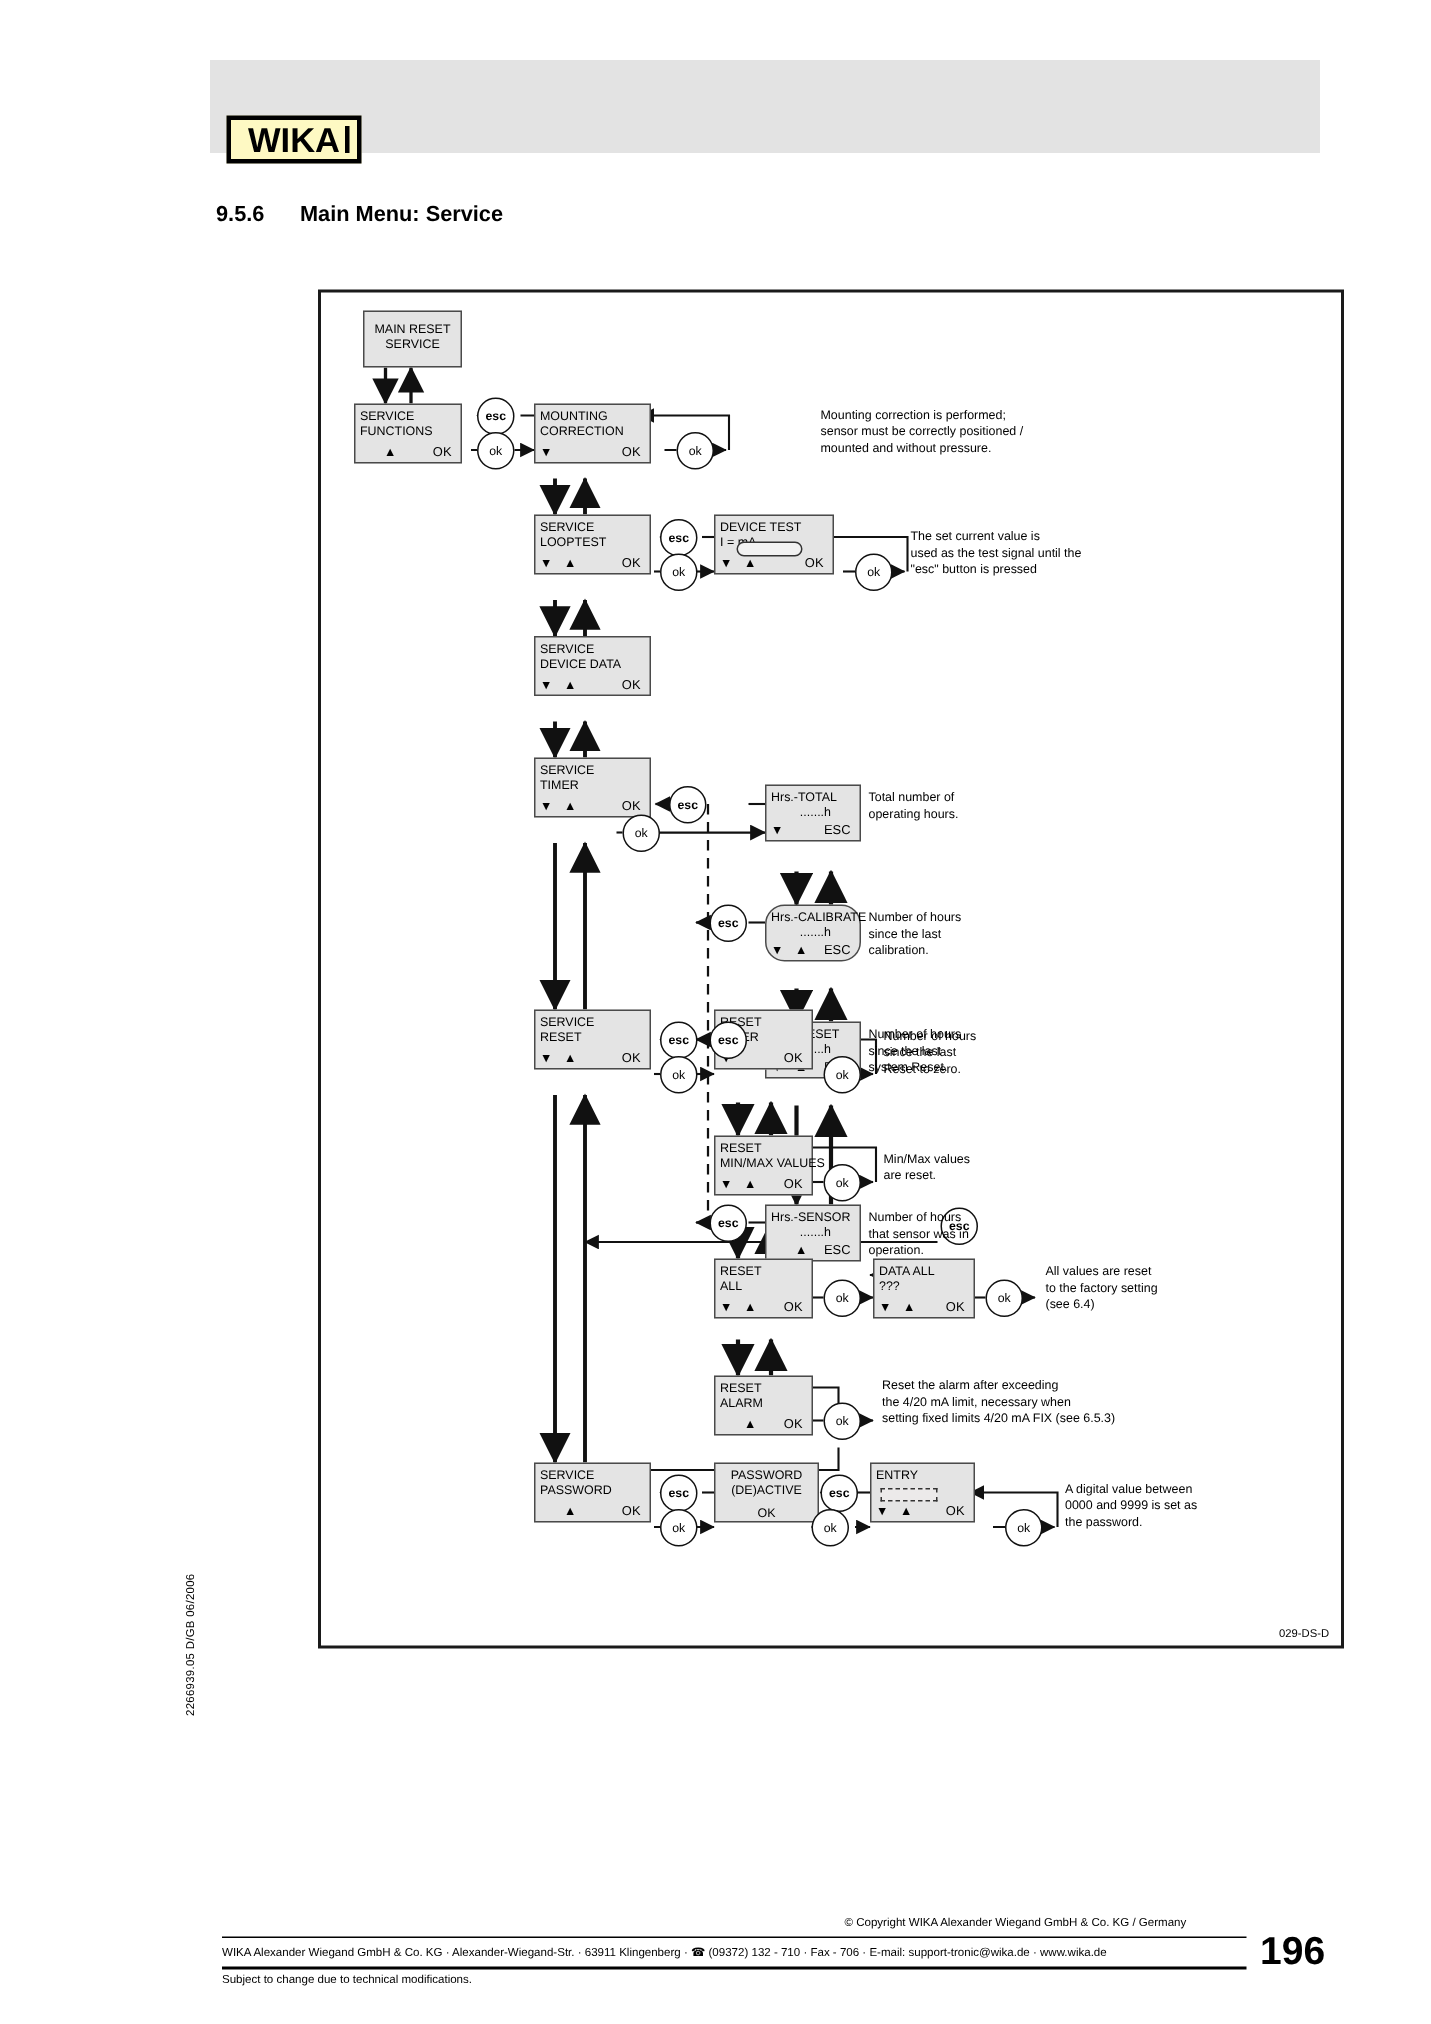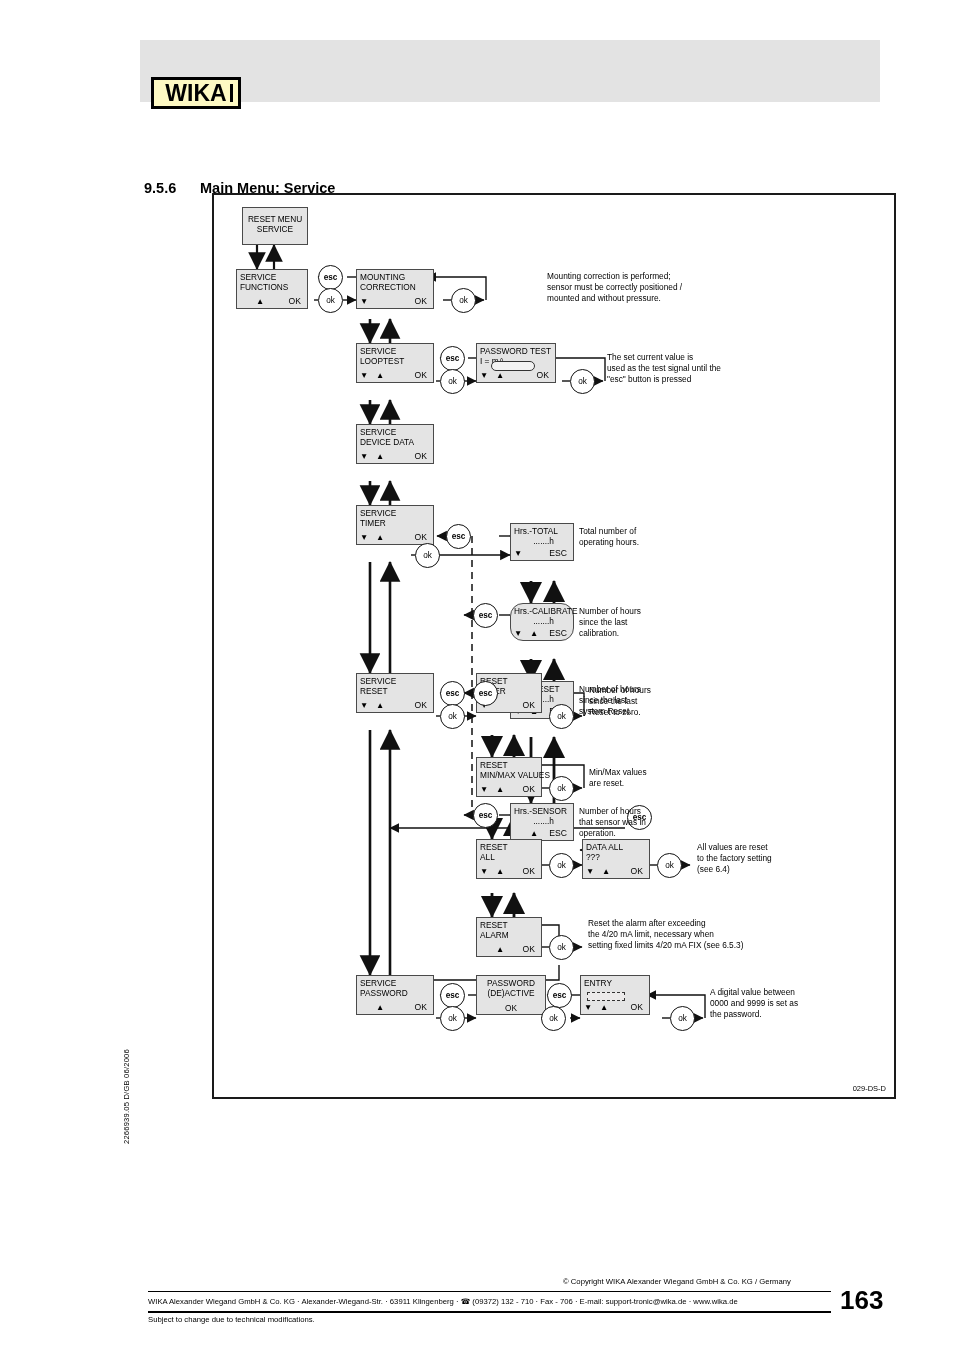--- a/index.html
+++ b/index.html
@@ -30,21 +30,21 @@
   #header-title{
     position:absolute;right:141px;top:44px;width:600px;
     text-align:right;font-weight:bold;font-size:16.5px;line-height:1.45;
   }
 
   
   #section-heading{
     position:absolute;left:144px;top:135px;
     font-weight:bold;font-size:14.5px;
   }
-  #section-heading .num{display:inline-block;width:56px;margin-top:45px;}
+  #section-heading .num{display:inline-block;width:56px;}
 
   
   #diagram-frame{
     position:absolute;left:212px;top:193px;width:684px;height:906px;
     border:2px solid #1a1a1a;box-sizing:border-box;background:#fff;
   }
   #diagram-canvas{position:absolute;left:0;top:0;width:680px;height:902px;}
 
   
   .lcd{
@@ -267,21 +267,21 @@
 
       <path d="M448,823 L456,823" stroke-width="1.4"></path>
       <path d="M481,823 L489,823" stroke-width="1.4" marker-end="url(#arS)"></path>
       <path d="M491,823 L491,800 L433,800" stroke-width="1.4" marker-end="url(#arS)"></path>
 
       <path d="M345,788 L345,788" stroke-width="1.4"></path>
     </g>
   </svg>
 
   <div class="lcd mainmenu" style="left:28px;top:12px;width:66px;height:38px;">
-    <div class="l1">RESET MENU</div>
+    <div class="l1">MAIN RESET</div>
     <div class="l2">SERVICE</div>
   </div>
 
   <div class="lcd" style="left:22px;top:74px;width:72px;height:40px;">
     <div class="l1">SERVICE</div>
     <div class="l2">FUNCTIONS</div>
     <div class="keys">
       <span class="dn"></span>
       <span class="up">▲</span>
       <span class="ok">OK</span>
@@ -302,21 +302,21 @@
     <div class="l1">SERVICE</div>
     <div class="l2">LOOPTEST</div>
     <div class="keys">
       <span class="dn">▼</span>
       <span class="up">▲</span>
       <span class="ok">OK</span>
     </div>
   </div>
 
   <div class="lcd" style="left:262px;top:148px;width:80px;height:40px;">
-    <div class="l1">PASSWORD TEST</div>
+    <div class="l1">DEVICE TEST</div>
     <div class="l2">I =            mA</div>
     <div class="roundfield" style="left:14px;top:17px;width:42px;"></div>
     <div class="keys">
       <span class="dn">▼</span>
       <span class="up">▲</span>
       <span class="ok">OK</span>
     </div>
   </div>
 
   <div class="lcd" style="left:142px;top:229px;width:78px;height:40px;">
@@ -580,13 +580,13 @@
   <div id="diagram-id">029-DS-D</div>
 </div>
 
 <div id="side-code">2266939.05 D/GB 06/2006</div>
 
 <div id="footer-note">Subject to change due to technical modifications.</div>
 <div id="footer-copy">© Copyright WIKA Alexander Wiegand GmbH &amp; Co. KG / Germany</div>
 <div id="footer-rule1"></div>
 <div id="footer-addr">WIKA Alexander Wiegand GmbH &amp; Co. KG · Alexander-Wiegand-Str. · 63911 Klingenberg · ☎ (09372) 132 - 710 · Fax - 706 · E-mail: support-tronic@wika.de · www.wika.de</div>
 <div id="footer-rule2"></div>
-<div id="page-number">163</div>
+<div id="page-number">196</div>
 
 </body></html>

